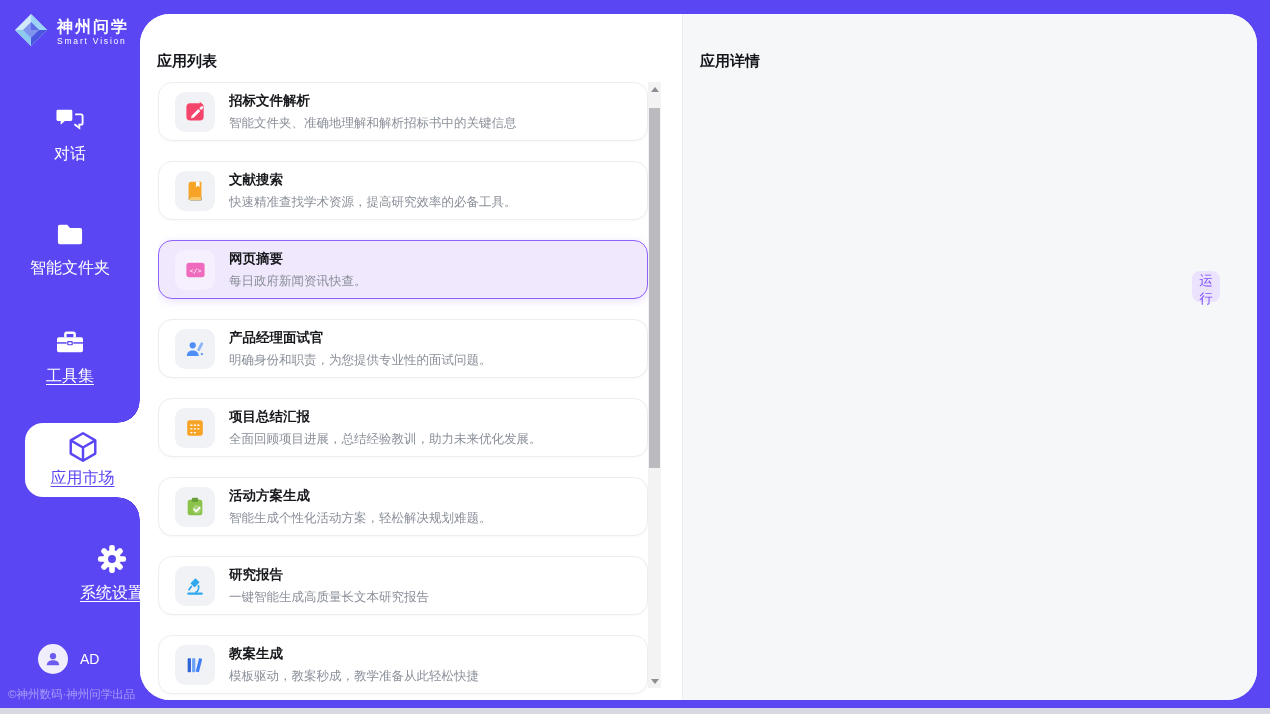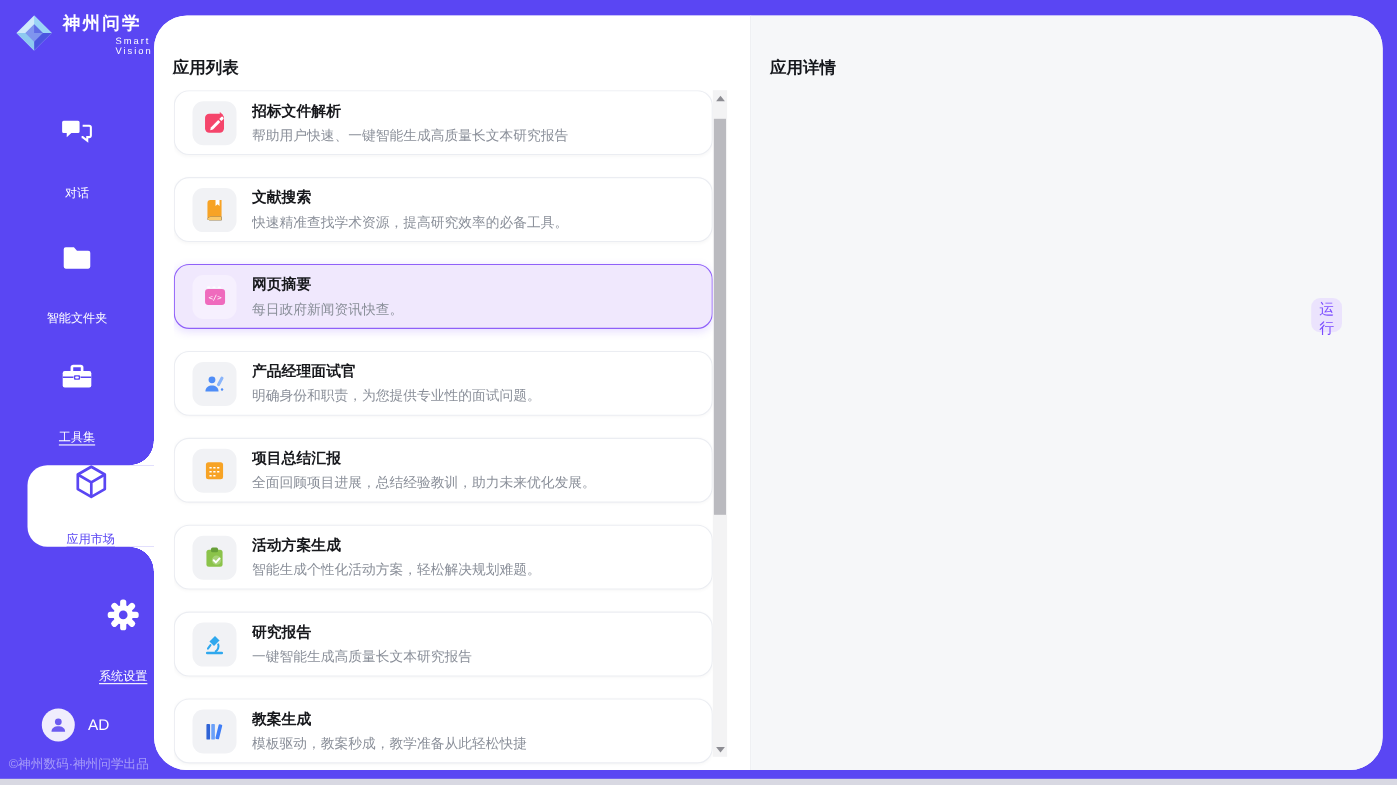--- a/index.html
+++ b/index.html
@@ -13,23 +13,23 @@
   .bottom-strip{position:absolute;left:0;right:0;bottom:0;height:6px;background:#d8d8e2;}
   .main-container{
     position:absolute;left:140px;top:14px;width:1117px;height:686px;
     background:#fff;border-radius:30px;display:flex;overflow:hidden;
   }
   
   .sidebar{position:absolute;left:0;top:0;width:140px;height:714px;}
   .logo{position:absolute;top:12px;left:13px;display:flex;align-items:center;gap:8px;}
   .logo-text{display:flex;flex-direction:column;color:#fff;line-height:1.1;}
   .logo-title{font-size:16px;font-weight:bold;letter-spacing:2px;}
-  .logo-sub{font-size:8.5px;letter-spacing:1.8px;margin-top:2px;margin-left:48px;}
+  .logo-sub{font-size:8.5px;letter-spacing:1.8px;margin-top:2px;}
   .nav-item{position:absolute;left:0;width:140px;display:flex;flex-direction:column;align-items:center;gap:8px;cursor:pointer;}
-  .nav-item .nav-label{font-size:11px;color:#fff;margin-top:24px;}
+  .nav-item .nav-label{font-size:16px;color:#fff;}
   .nav-label.underline{text-decoration:underline;text-underline-offset:3px;}
   .nav-item:nth-child(1){top:104px;}
   .nav-item:nth-child(2){top:218px;}
   .nav-item:nth-child(3){top:326px;text-align:right;}
   .nav-item:nth-child(5){top:543px;padding-left:42px;}
   .nav-item.active{
     top:423px;left:25px;width:115px;height:74px;background:#fff;
     border-radius:18px 0 0 18px;justify-content:center;gap:5px;
   }
   .nav-item.active .nav-label{color:#5a46f3;}
@@ -188,21 +188,21 @@
     <span class="item-icon">
             <svg width="23" height="23" viewBox="0 0 24 24">
               <rect x="2.5" y="3.5" width="18" height="18" rx="4" fill="#f5456b"></rect>
               <path d="M8 16.5l7-7 2 2-7 7-2.6.6z" fill="#fff"></path>
               <path d="M16 8.5l1.8-1.8a1.2 1.2 0 0 1 1.7 0l.3.3a1.2 1.2 0 0 1 0 1.7L18 10.5z" fill="#fff"></path>
               <path d="M16.5 2.5l2.5 2.5" stroke="#f5456b" stroke-width="1.2"></path>
             </svg>
           </span>
     <span class="item-texts">
       <span class="item-name">招标文件解析</span>
-      <span class="item-desc">帮助用户快速、一键智能生成高质量长文本研究报告</span>
+      <span class="item-desc">智能文件夹、准确地理解和解析招标书中的关键信息</span>
     </span>
   </div>
         <div class="app-item">
     <span class="item-icon">
             <svg width="22" height="22" viewBox="0 0 24 24">
               <path d="M5 5a3 3 0 0 1 3-3h11v16.5H8A3 3 0 0 0 5 21z" fill="#f7a325"></path>
               <path d="M5 21a3 3 0 0 1 3-2.5h11V22H8a3 3 0 0 1-3-1z" fill="#fbc want"></path>
               <path d="M5 21a3 3 0 0 1 3-2.5h11V22H8a3 3 0 0 1-3-1z" fill="#fbc96a"></path>
               <path d="M13 2h4v6l-2-1.7L13 8z" fill="#fff"></path>
             </svg>

